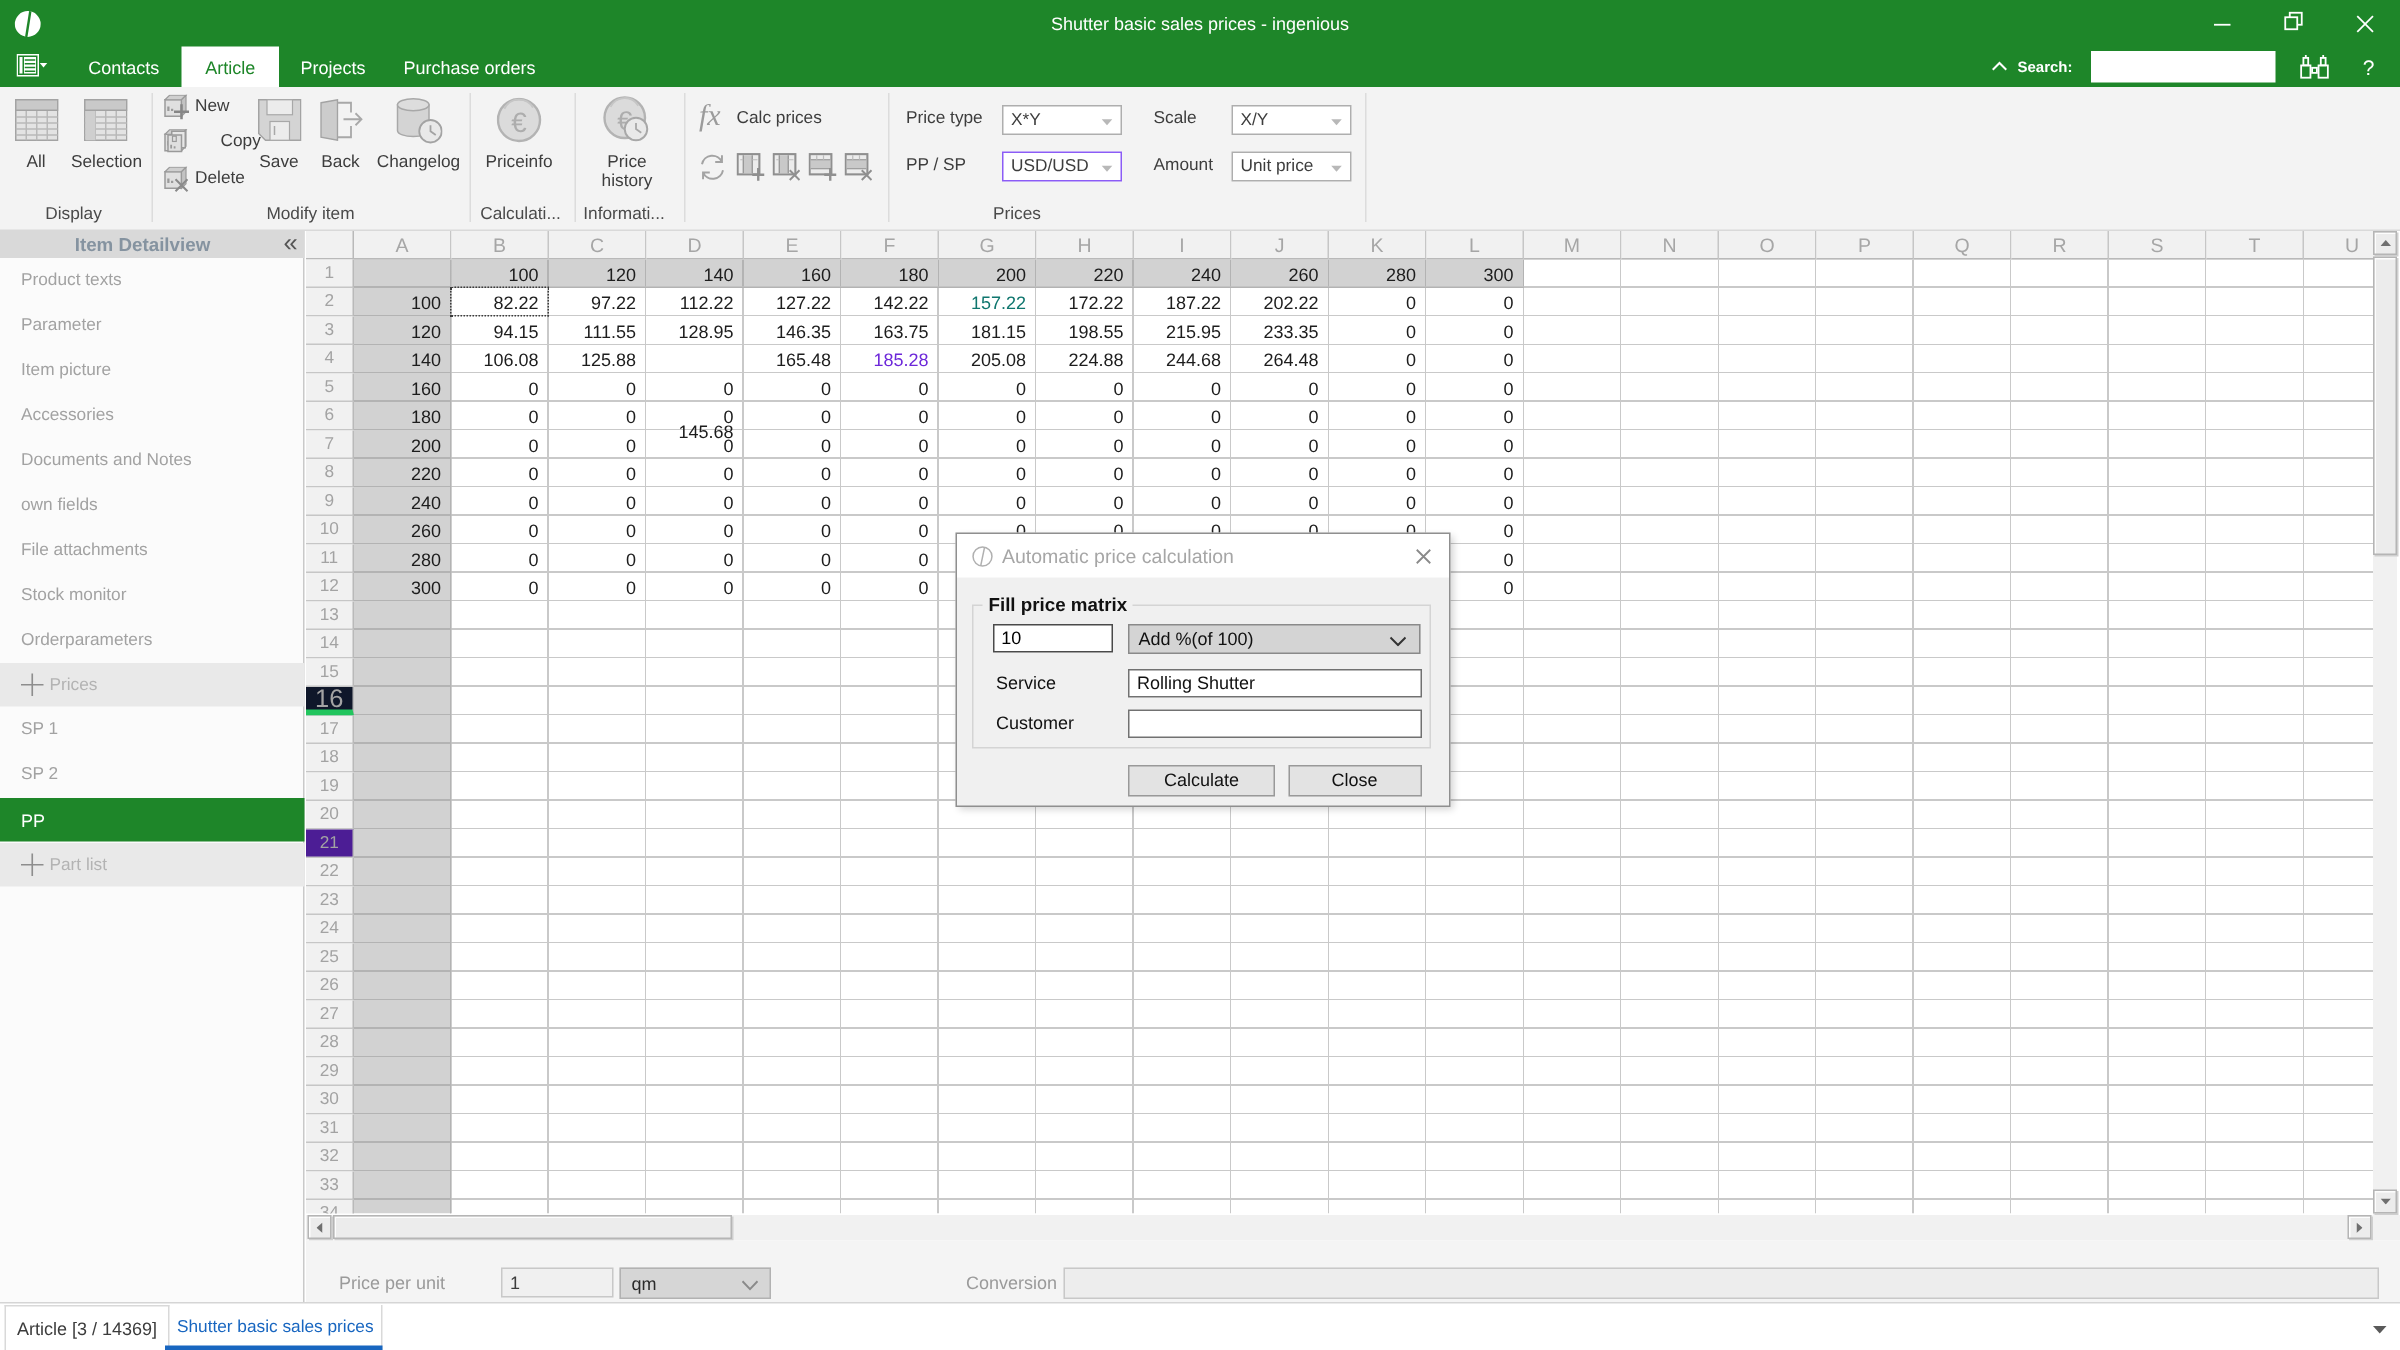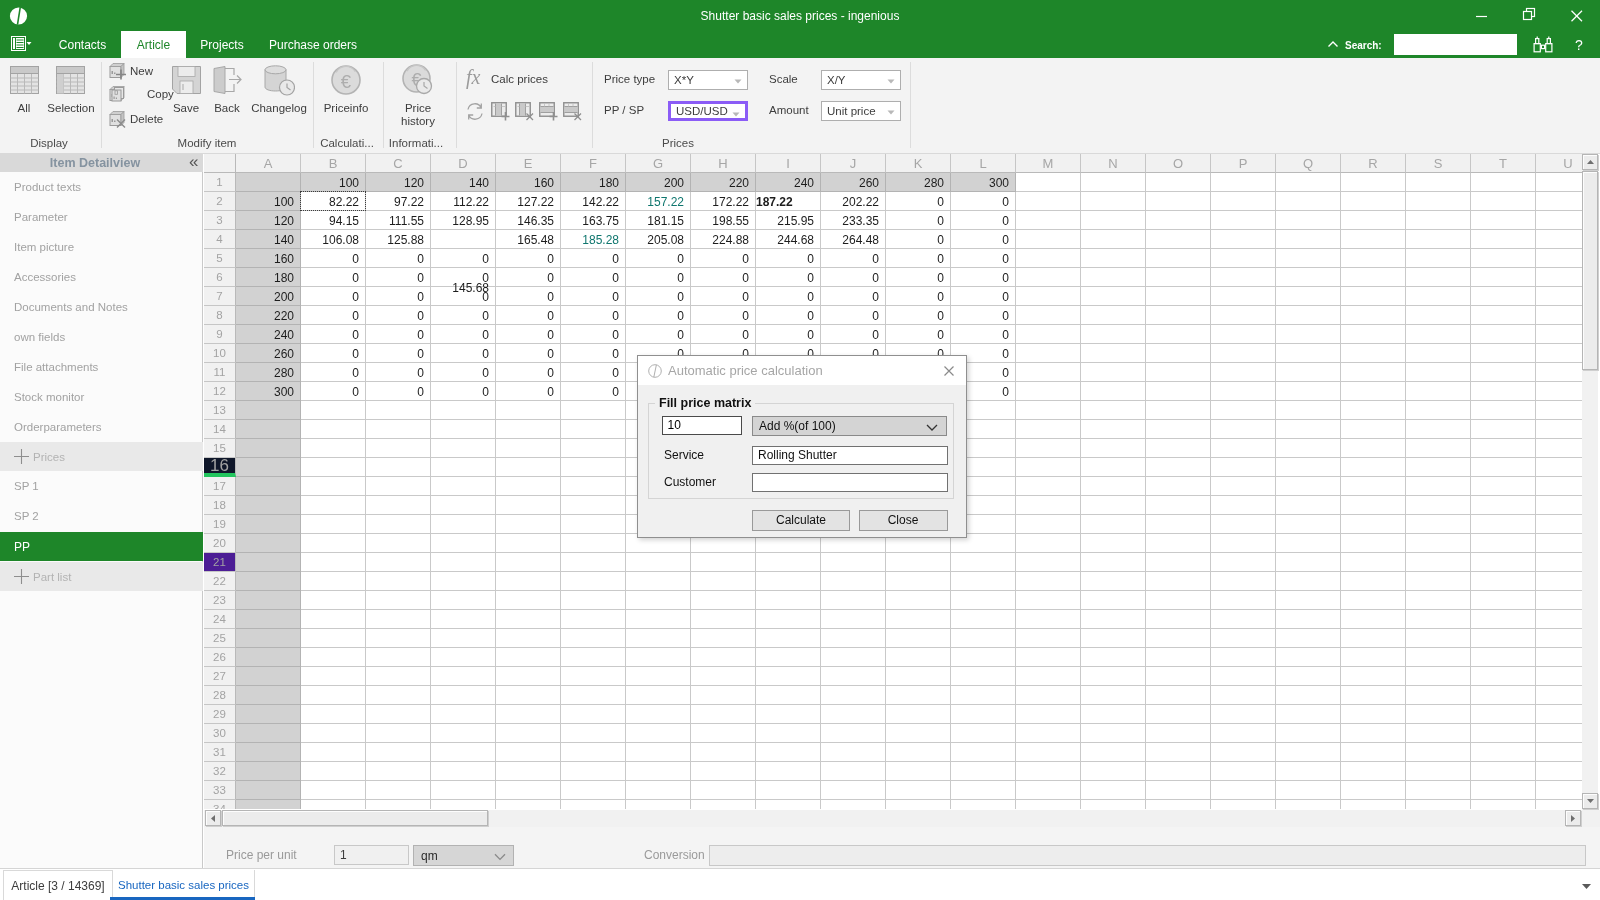--- a/index.html
+++ b/index.html
@@ -197,21 +197,21 @@
     <line x1="1.5" y1="10.5" x2="14.5" y2="10.5" stroke="#8f8f8f" stroke-width="0.8"></line>
     <line x1="5.5" y1="1.5" x2="5.5" y2="4.5" stroke="#bdbdbd" stroke-width="0.8"></line>
     <line x1="10" y1="1.5" x2="10" y2="4.5" stroke="#bdbdbd" stroke-width="0.8"></line>
     <path d="M11.5 11.5 L18 18 M18 11.5 L11.5 18" stroke="#8f8f8f" stroke-width="1.3" fill="none"></path>
   </svg>
 <div class="abs" style="left:604px;top:73px;height:14px;font-size:11.5px;color:#3d3d3d;">Price type</div>
 <div class="abs" style="left:604px;top:104px;height:14px;font-size:11.5px;color:#3d3d3d;">PP / SP</div>
 <div class="abs vctr" style="left:668px;top:70px;width:80px;height:20px;background:#fff;border:1px solid #aeaeae;font-size:11.5px;color:#3d3d3d;padding-left:5px;">X*Y<svg class="abs" style="right:5px;top:8px;" width="8" height="5" viewBox="0 0 8 5">
       <path d="M0.5 0.5 L7.5 0.5 L4 4.5 Z" fill="#b8b8b8"></path>
     </svg></div>
-<div class="abs vctr" style="left:668px;top:101px;width:80px;height:20px;background:#fff;border:3px solid #8b5cf6;font-size:11.5px;color:#3d3d3d;padding-left:5px;">USD/USD<svg class="abs" style="right:5px;top:8px;" width="8" height="5" viewBox="0 0 8 5">
+<div class="abs vctr" style="left:668px;top:101px;width:80px;height:20px;background:#fff;border:1px solid #8b5cf6;font-size:11.5px;color:#3d3d3d;padding-left:5px;">USD/USD<svg class="abs" style="right:5px;top:8px;" width="8" height="5" viewBox="0 0 8 5">
       <path d="M0.5 0.5 L7.5 0.5 L4 4.5 Z" fill="#b8b8b8"></path>
     </svg></div>
 <div class="abs" style="left:769px;top:73px;height:14px;font-size:11.5px;color:#3d3d3d;">Scale</div>
 <div class="abs" style="left:769px;top:104px;height:14px;font-size:11.5px;color:#3d3d3d;">Amount</div>
 <div class="abs vctr" style="left:821px;top:70px;width:80px;height:20px;background:#fff;border:1px solid #aeaeae;font-size:11.5px;color:#3d3d3d;padding-left:5px;">X/Y<svg class="abs" style="right:5px;top:8px;" width="8" height="5" viewBox="0 0 8 5">
       <path d="M0.5 0.5 L7.5 0.5 L4 4.5 Z" fill="#b8b8b8"></path>
     </svg></div>
 <div class="abs vctr" style="left:821px;top:101px;width:80px;height:20px;background:#fff;border:1px solid #aeaeae;font-size:11.5px;color:#3d3d3d;padding-left:5px;">Unit price<svg class="abs" style="right:5px;top:8px;" width="8" height="5" viewBox="0 0 8 5">
       <path d="M0.5 0.5 L7.5 0.5 L4 4.5 Z" fill="#b8b8b8"></path>
     </svg></div>
@@ -314,42 +314,42 @@
 <div class="abs" style="left:682px;top:19px;width:64px;height:18px;font-size:12px;color:#1d1d1d;text-align:right;padding:3px 6px 0 0;">280</div>
 <div class="abs" style="left:747px;top:19px;width:64px;height:18px;font-size:12px;color:#1d1d1d;text-align:right;padding:3px 6px 0 0;">300</div>
 <div class="abs" style="left:32px;top:38px;width:64px;height:18px;font-size:12px;color:#1d1d1d;text-align:right;padding:3px 6px 0 0;">100</div>
 <div class="abs" style="left:97px;top:38px;width:64px;height:18px;font-size:12px;color:#1d1d1d;text-align:right;padding:3px 6px 0 0;">82.22</div>
 <div class="abs" style="left:162px;top:38px;width:64px;height:18px;font-size:12px;color:#1d1d1d;text-align:right;padding:3px 6px 0 0;">97.22</div>
 <div class="abs" style="left:227px;top:38px;width:64px;height:18px;font-size:12px;color:#1d1d1d;text-align:right;padding:3px 6px 0 0;">112.22</div>
 <div class="abs" style="left:292px;top:38px;width:64px;height:18px;font-size:12px;color:#1d1d1d;text-align:right;padding:3px 6px 0 0;">127.22</div>
 <div class="abs" style="left:357px;top:38px;width:64px;height:18px;font-size:12px;color:#1d1d1d;text-align:right;padding:3px 6px 0 0;">142.22</div>
 <div class="abs" style="left:422px;top:38px;width:64px;height:18px;font-size:12px;color:#0f766e;text-align:right;padding:3px 6px 0 0;">157.22</div>
 <div class="abs" style="left:487px;top:38px;width:64px;height:18px;font-size:12px;color:#1d1d1d;text-align:right;padding:3px 6px 0 0;">172.22</div>
-<div class="abs" style="left:552px;top:38px;width:64px;height:18px;font-size:12px;color:#1d1d1d;text-align:left;padding:3px 6px 0 0;font-weight:bold;">187.22</div>
+<div class="abs" style="left:552px;top:38px;width:64px;height:18px;font-size:12px;color:#1d1d1d;text-align:right;padding:3px 6px 0 0;">187.22</div>
 <div class="abs" style="left:617px;top:38px;width:64px;height:18px;font-size:12px;color:#1d1d1d;text-align:right;padding:3px 6px 0 0;">202.22</div>
 <div class="abs" style="left:682px;top:38px;width:64px;height:18px;font-size:12px;color:#1d1d1d;text-align:right;padding:3px 6px 0 0;">0</div>
 <div class="abs" style="left:747px;top:38px;width:64px;height:18px;font-size:12px;color:#1d1d1d;text-align:right;padding:3px 6px 0 0;">0</div>
 <div class="abs" style="left:32px;top:57px;width:64px;height:18px;font-size:12px;color:#1d1d1d;text-align:right;padding:3px 6px 0 0;">120</div>
 <div class="abs" style="left:97px;top:57px;width:64px;height:18px;font-size:12px;color:#1d1d1d;text-align:right;padding:3px 6px 0 0;">94.15</div>
 <div class="abs" style="left:162px;top:57px;width:64px;height:18px;font-size:12px;color:#1d1d1d;text-align:right;padding:3px 6px 0 0;">111.55</div>
 <div class="abs" style="left:227px;top:57px;width:64px;height:18px;font-size:12px;color:#1d1d1d;text-align:right;padding:3px 6px 0 0;">128.95</div>
 <div class="abs" style="left:292px;top:57px;width:64px;height:18px;font-size:12px;color:#1d1d1d;text-align:right;padding:3px 6px 0 0;">146.35</div>
 <div class="abs" style="left:357px;top:57px;width:64px;height:18px;font-size:12px;color:#1d1d1d;text-align:right;padding:3px 6px 0 0;">163.75</div>
 <div class="abs" style="left:422px;top:57px;width:64px;height:18px;font-size:12px;color:#1d1d1d;text-align:right;padding:3px 6px 0 0;">181.15</div>
 <div class="abs" style="left:487px;top:57px;width:64px;height:18px;font-size:12px;color:#1d1d1d;text-align:right;padding:3px 6px 0 0;">198.55</div>
 <div class="abs" style="left:552px;top:57px;width:64px;height:18px;font-size:12px;color:#1d1d1d;text-align:right;padding:3px 6px 0 0;">215.95</div>
 <div class="abs" style="left:617px;top:57px;width:64px;height:18px;font-size:12px;color:#1d1d1d;text-align:right;padding:3px 6px 0 0;">233.35</div>
 <div class="abs" style="left:682px;top:57px;width:64px;height:18px;font-size:12px;color:#1d1d1d;text-align:right;padding:3px 6px 0 0;">0</div>
 <div class="abs" style="left:747px;top:57px;width:64px;height:18px;font-size:12px;color:#1d1d1d;text-align:right;padding:3px 6px 0 0;">0</div>
 <div class="abs" style="left:32px;top:76px;width:64px;height:18px;font-size:12px;color:#1d1d1d;text-align:right;padding:3px 6px 0 0;">140</div>
 <div class="abs" style="left:97px;top:76px;width:64px;height:18px;font-size:12px;color:#1d1d1d;text-align:right;padding:3px 6px 0 0;">106.08</div>
 <div class="abs" style="left:162px;top:76px;width:64px;height:18px;font-size:12px;color:#1d1d1d;text-align:right;padding:3px 6px 0 0;">125.88</div>
 <div class="abs" style="left:227px;top:76px;width:64px;height:18px;font-size:12px;color:#1d1d1d;text-align:right;padding:3px 6px 0 0;margin-top:48px;">145.68</div>
 <div class="abs" style="left:292px;top:76px;width:64px;height:18px;font-size:12px;color:#1d1d1d;text-align:right;padding:3px 6px 0 0;">165.48</div>
-<div class="abs" style="left:357px;top:76px;width:64px;height:18px;font-size:12px;color:#0f766e;text-align:right;padding:3px 6px 0 0;">185.28</div>
+<div class="abs" style="left:357px;top:76px;width:64px;height:18px;font-size:12px;color:#6d28d9;text-align:right;padding:3px 6px 0 0;">185.28</div>
 <div class="abs" style="left:422px;top:76px;width:64px;height:18px;font-size:12px;color:#1d1d1d;text-align:right;padding:3px 6px 0 0;">205.08</div>
 <div class="abs" style="left:487px;top:76px;width:64px;height:18px;font-size:12px;color:#1d1d1d;text-align:right;padding:3px 6px 0 0;">224.88</div>
 <div class="abs" style="left:552px;top:76px;width:64px;height:18px;font-size:12px;color:#1d1d1d;text-align:right;padding:3px 6px 0 0;">244.68</div>
 <div class="abs" style="left:617px;top:76px;width:64px;height:18px;font-size:12px;color:#1d1d1d;text-align:right;padding:3px 6px 0 0;">264.48</div>
 <div class="abs" style="left:682px;top:76px;width:64px;height:18px;font-size:12px;color:#1d1d1d;text-align:right;padding:3px 6px 0 0;">0</div>
 <div class="abs" style="left:747px;top:76px;width:64px;height:18px;font-size:12px;color:#1d1d1d;text-align:right;padding:3px 6px 0 0;">0</div>
 <div class="abs" style="left:32px;top:95px;width:64px;height:18px;font-size:12px;color:#1d1d1d;text-align:right;padding:3px 6px 0 0;">160</div>
 <div class="abs" style="left:97px;top:95px;width:64px;height:18px;font-size:12px;color:#1d1d1d;text-align:right;padding:3px 6px 0 0;">0</div>
 <div class="abs" style="left:162px;top:95px;width:64px;height:18px;font-size:12px;color:#1d1d1d;text-align:right;padding:3px 6px 0 0;">0</div>
 <div class="abs" style="left:227px;top:95px;width:64px;height:18px;font-size:12px;color:#1d1d1d;text-align:right;padding:3px 6px 0 0;">0</div>

